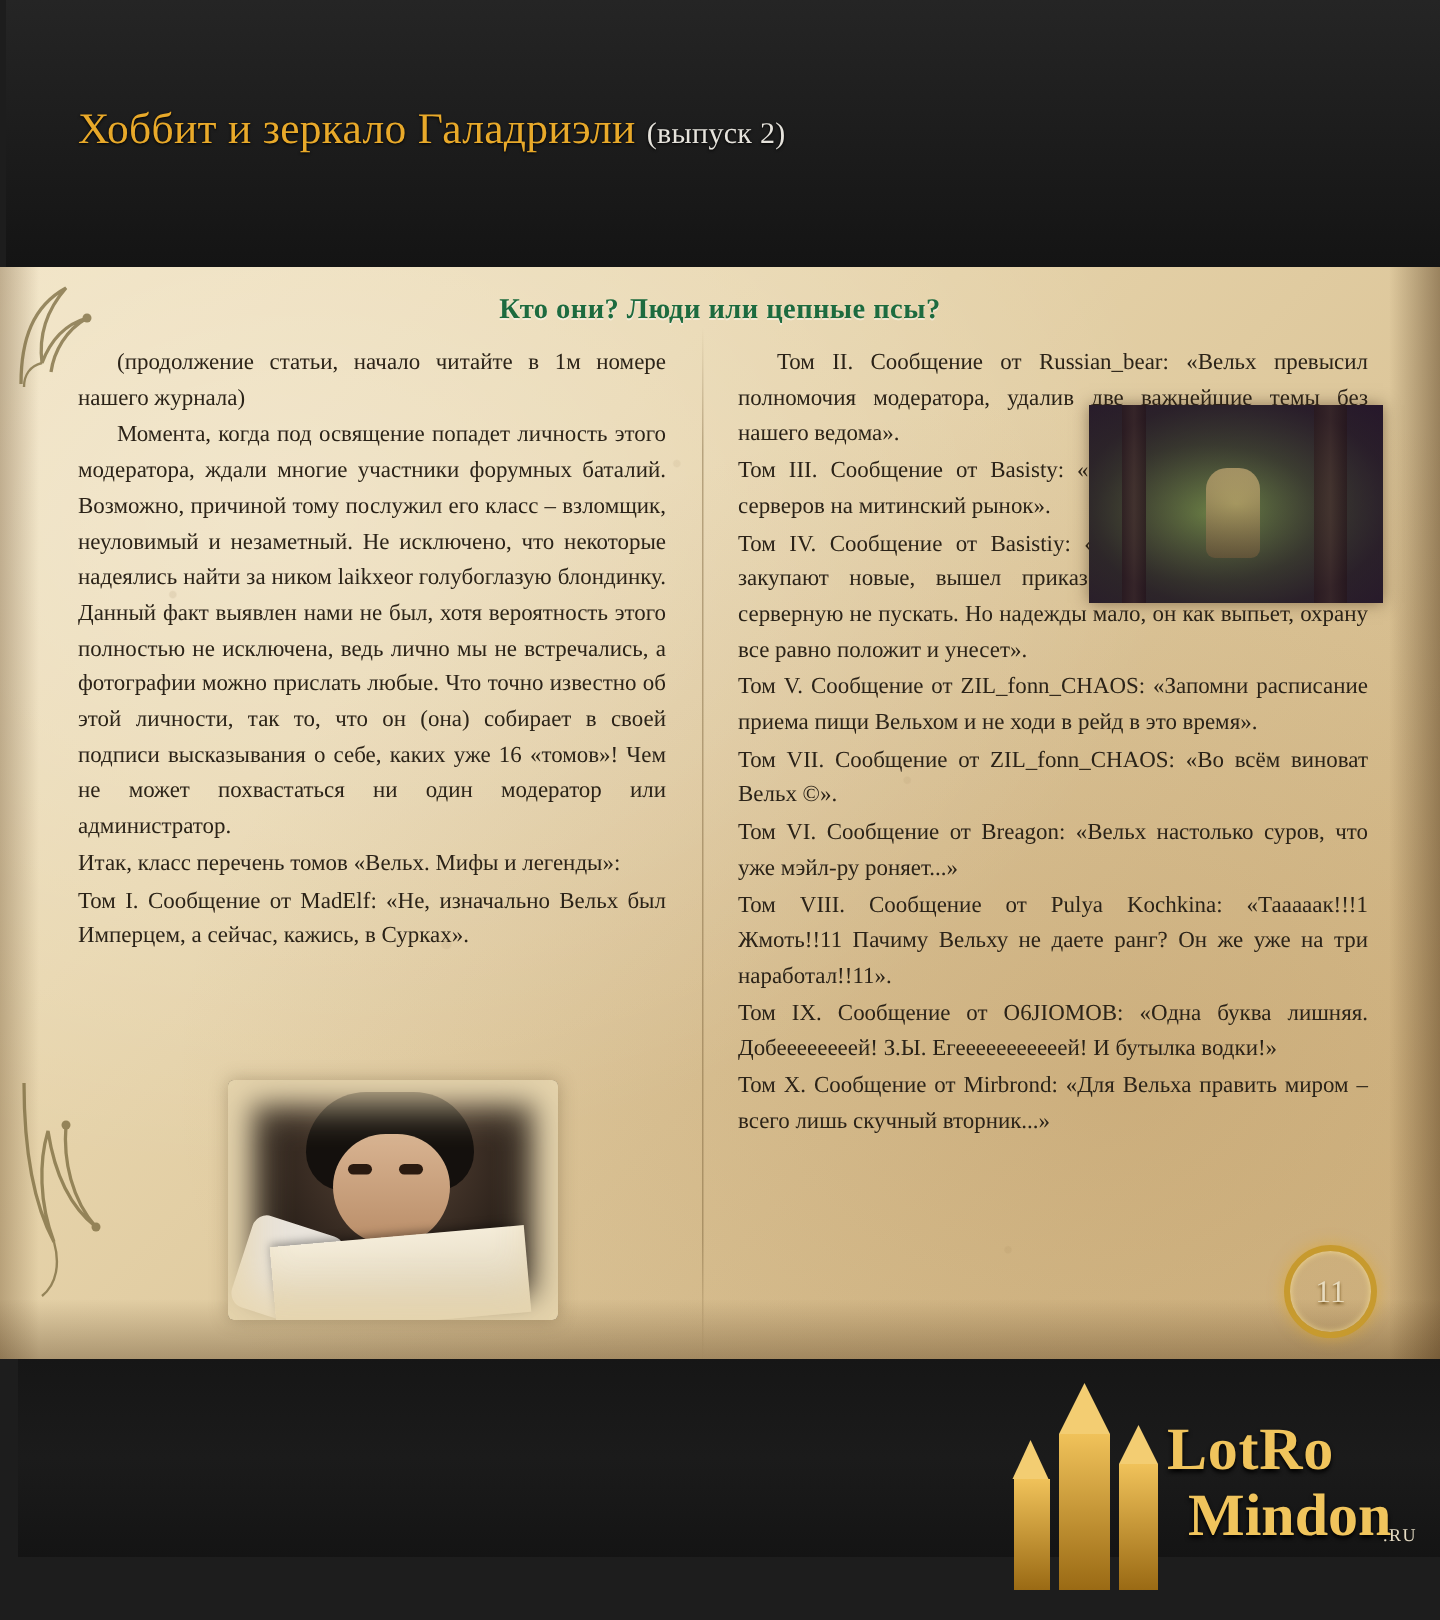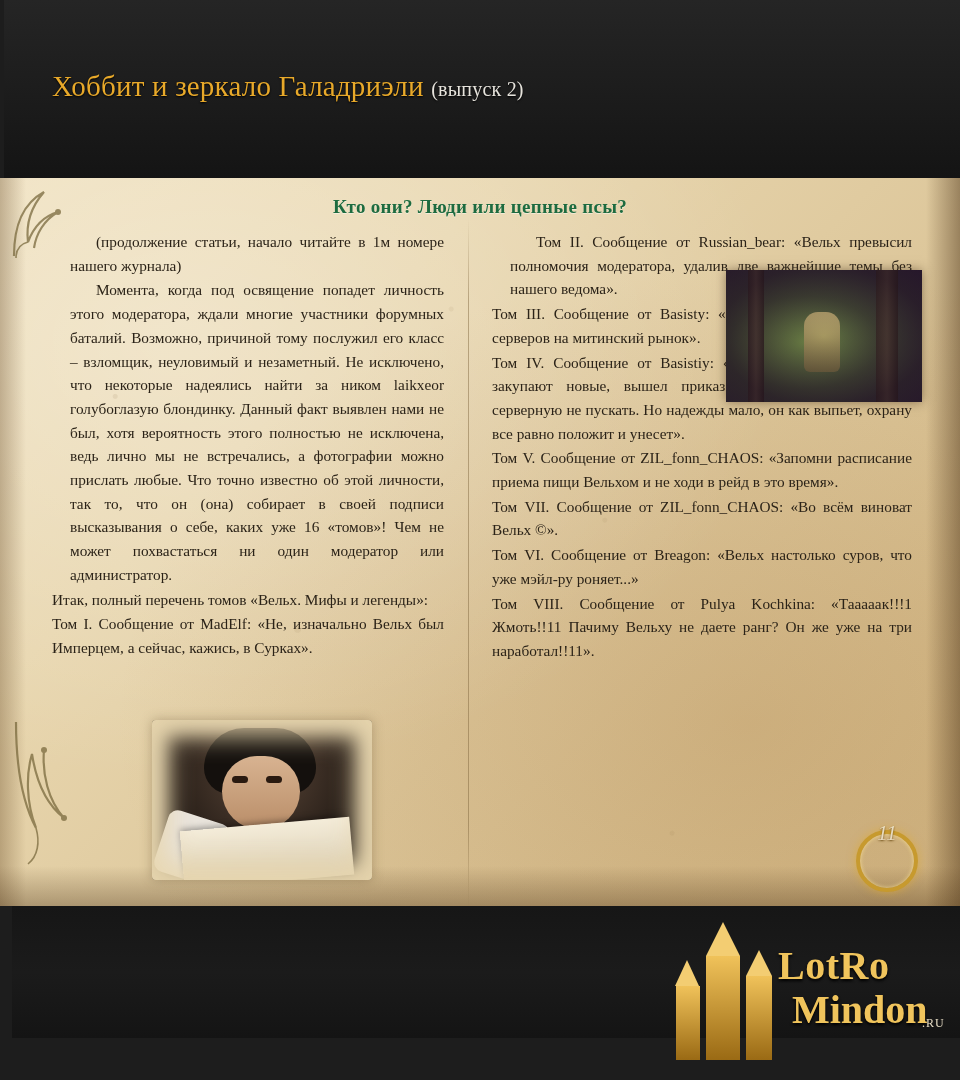--- a/index.html
+++ b/index.html
@@ -107,21 +107,21 @@
     top: 52px;
     font-size: 15.3px;
     line-height: 1.55;
     color: #2b2318;
     text-align: justify;
   }
   .col-left  { left: 52px;  width: 392px; }
   .col-right { left: 492px; width: 420px; }
 
   .col p { margin: 0 0 1px 0; }
-  .col p.indent { text-indent: 26px; margin-left: 18px; }
+  .col p.indent { text-indent: 26px; }
   .vol { }
 
   
   .col-divider {
     position: absolute;
     left: 468px; top: 40px;
     width: 1px; height: 690px;
     background: linear-gradient(180deg, rgba(120,95,55,0) 0%, rgba(120,95,55,0.45) 12%, rgba(120,95,55,0.45) 88%, rgba(120,95,55,0) 100%);
   }
 
@@ -193,25 +193,24 @@
   .page-ring {
     position: absolute;
     left: 856px; top: 652px;
     width: 62px; height: 62px;
     border-radius: 50%;
     border: 4px solid #c79a2e;
     box-shadow: 0 0 10px rgba(220,170,60,0.75), 0 0 4px rgba(255,230,150,0.8) inset;
   }
   .page-number {
     position: absolute;
-    left: 856px; top: 624px;
+    left: 856px; top: 652px;
     width: 62px; height: 62px;
     display: flex; align-items: center; justify-content: center;
     color: #e8dcc0;
-    font-style: italic;
     font-size: 21px;
     text-shadow: 0 1px 2px #6a4a12;
   }
 
   
   .footer {
     position: absolute;
     left: 12px; top: 906px; width: 960px; height: 132px;
     background: linear-gradient(180deg,#161616 0%, #1b1b1b 50%, #141414 100%);
   }
@@ -292,32 +291,34 @@
       </svg>
     </div>
 
     <div class="article-headline">Кто они? Люди или цепные псы?</div>
 
     <div class="col-divider"></div>
 
     <div class="col col-left">
       <p class="indent">(продолжение статьи, начало читайте в 1м номере нашего журнала)</p>
       <p class="indent">Момента, когда под освящение попадет личность этого модератора, ждали многие участники форумных баталий. Возможно, причиной тому послужил его класс – взломщик, неуловимый и незаметный. Не исключено, что некоторые надеялись найти за ником laikxeor голубоглазую блондинку. Данный факт выявлен нами не был, хотя вероятность этого полностью не исключена, ведь лично мы не встречались, а фотографии можно прислать любые. Что точно известно об этой личности, так то, что он (она) собирает в своей подписи высказывания о себе, каких уже 16 «томов»! Чем не может похвастаться ни один модератор или администратор.</p>
-      <p>Итак, полный перечень томов «Вельх. Мифы и легенды»:</p>
+      <p>Итак, класс перечень томов «Вельх. Мифы и легенды»:</p>
       <p class="vol">Том I. Сообщение от MadElf: «Не, изначально Вельх был Имперцем, а сейчас, кажись, в Сурках».</p>
     </div>
 
     <div class="col col-right">
       <p class="vol indent">Том II. Сообщение от Russian_bear: «Вельх превысил полномочия модератора, удалив две важнейшие темы без нашего ведома».</p>
       <p class="vol">Том III. Сообщение от Basisty: «Вельх продал радиаторы с серверов на митинский рынок».</p>
       <p class="vol">Том IV. Сообщение от Basistiy: «Их Вельх пропил, срочно закупают новые, вышел приказ по компании Вельха в серверную не пускать. Но надежды мало, он как выпьет, охрану все равно положит и унесет».</p>
       <p class="vol">Том V. Сообщение от ZIL_fonn_CHAOS: «Запомни расписание приема пищи Вельхом и не ходи в рейд в это время».</p>
       <p class="vol">Том VII. Сообщение от ZIL_fonn_CHAOS: «Во всём виноват Вельх ©».</p>
       <p class="vol">Том VI. Сообщение от Breagon: «Вельх настолько суров, что уже мэйл-ру роняет...»</p>
       <p class="vol">Том VIII. Сообщение от Pulya Kochkina: «Тааааак!!!1 Жмоть!!11 Пачиму Вельху не даете ранг? Он же уже на три наработал!!11».</p>
+      <p class="vol">Том IX. Сообщение от O6JIOMOB: «Одна буква лишняя. Добеееееееей! З.Ы. Егееееееееееей! И бутылка водки!»</p>
+      <p class="vol">Том X. Сообщение от Mirbrond: «Для Вельха править миром – всего лишь скучный вторник...»</p>
     </div>
 
     <div class="photo-forest">
       <div class="trunk-a"></div>
       <div class="trunk-b"></div>
       <div class="figure"></div>
       <div class="glow"></div>
     </div>
 
     <div class="photo-boy">

